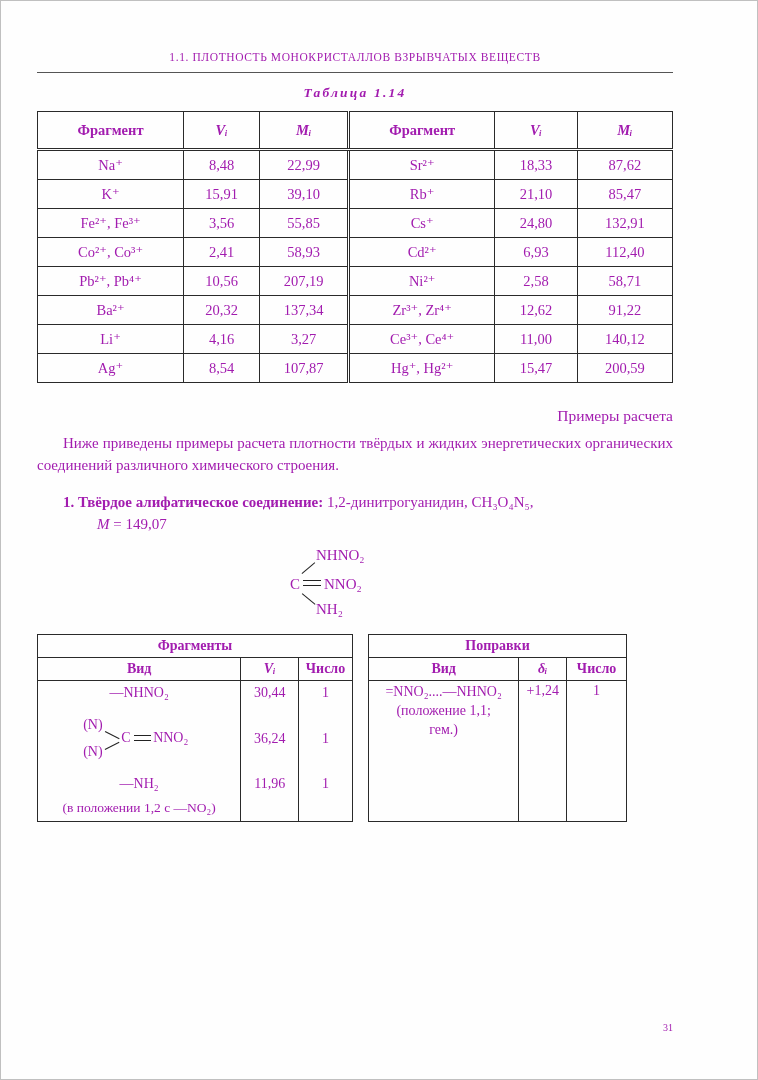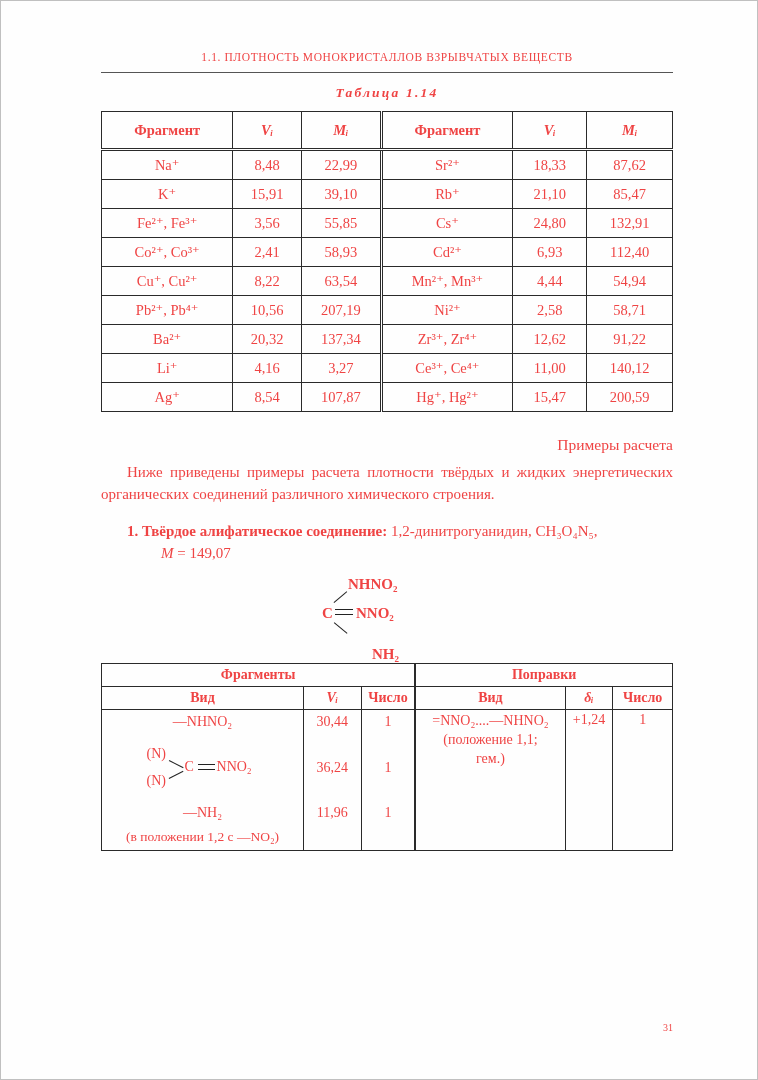--- a/index.html
+++ b/index.html
@@ -2,23 +2,23 @@
 <html><head>
 <meta charset="utf-8">
 <style>
   html, body { margin:0; padding:0; background:#ffffff; }
   .page {
     position: relative;
     width: 758px; height: 1080px;
     box-sizing: border-box;
     background: #fefefe;
     border: 1px solid #c0c0c0;
-    padding: 50px 84px 0 100px;
+    padding: 50px 84px 0 36px;
     font-family: "Liberation Serif", "DejaVu Serif", "DejaVu Sans", serif;
-    color: #ef4444;
+    color: #a21caf;
     overflow: hidden;
   }
   .running-head { text-align:center; font-size:11.5px; letter-spacing:0.6px; }
   .head-rule { border:none; border-top:1px solid #555; margin:9px 0 0 0; }
   .tab-caption { text-align:center; font-style:italic; font-weight:bold; font-size:13.5px; letter-spacing:2.2px; margin-top:12px; }
   .tab-title { font-weight:bold; text-align:center; font-size:14.5px; line-height:1.4; margin-top:5px; }
 
   table.metal { width:100%; border-collapse:collapse; margin-top:10px; font-size:14.5px; }
   table.metal th, table.metal td { border:1px solid #2a2a2a; text-align:center; padding:4px 2px; height:20px; }
   table.metal thead th { height:28px; border-bottom:3px double #2a2a2a; font-weight:bold; }
@@ -26,31 +26,31 @@
   table.metal .half-sep { border-left:3px double #2a2a2a; }
 
   .section-heading { text-align:right; font-weight:normal; font-size:15.5px; margin:24px 0 8px 0; }
   p.body-par { font-size:15px; text-align:justify; text-indent:26px; line-height:1.46; margin:8px 0; }
   .item1 { font-size:15px; text-align:justify; text-indent:26px; line-height:1.5; margin:14px 0 2px 0; }
   .item1 b { font-weight:bold; }
   .item1 .line2 { display:inline-block; margin-left:34px; }
   .item1 .line2 i { font-style:italic; }
 
   .structure { position:relative; width:150px; height:76px; margin:10px auto 6px auto; font-size:15px; }
-  .structure span { position:absolute; line-height:18px;font-weight:bold; }
+  .structure span { position:absolute; line-height:18px; }
   .s-top { left:36px; top:0; }
   .s-c { left:10px; top:29px; }
   .s-mid { left:44px; top:29px; }
-  .s-bottom { left:36px; top:70px;margin-left:24px; }
+  .s-bottom { left:36px; top:54px; }
   .bond { position:absolute; width:17px; height:1.4px; background:#222; transform-origin:left center; }
   .b-up { left:22px; top:27px; transform:rotate(-40deg); }
   .b-down { left:22px; top:47px; transform:rotate(40deg); }
   .dbond { position:absolute; left:23px; top:34px; width:18px; height:4px; border-top:1.4px solid #222; border-bottom:1.4px solid #222; }
 
-  .bottom { display:flex; margin-top:12px; }
+  .bottom { display:flex; gap:15px; margin-top:12px; }
   table.small { border-collapse:collapse; font-size:14px; border:1px solid #2a2a2a; height:188px; }
   table.small th { border:1px solid #2a2a2a; padding:3px 2px; text-align:center; font-weight:bold; }
   table.small th.c-val { font-style:italic; }
   table.small td { border-left:1px solid #2a2a2a; border-right:1px solid #2a2a2a; border-top:none; border-bottom:none; text-align:center; padding:2px 2px; }
   table.frag { width:316px; }
   table.corr { width:259px; }
   td.vid-left { text-align:left; padding-left:30px; }
   td.vtop { vertical-align:top; padding-top:6px; }
   .footnote-cell { text-align:center; font-size:13.5px; padding-bottom:4px; }
 
@@ -123,28 +123,20 @@
         </tr>
         <tr>
           <td>Co²⁺, Co³⁺</td>
           <td>2,41</td>
           <td>58,93</td>
           <td class="half-sep">Cd²⁺</td>
           <td>6,93</td>
           <td>112,40</td>
         </tr>
         <tr>
-          <td>Cu⁺, Cu²⁺</td>
-          <td>8,22</td>
-          <td>63,54</td>
-          <td class="half-sep">Mn²⁺, Mn³⁺</td>
-          <td>4,44</td>
-          <td>54,94</td>
-        </tr>
-        <tr>
           <td>Pb²⁺, Pb⁴⁺</td>
           <td>10,56</td>
           <td>207,19</td>
           <td class="half-sep">Ni²⁺</td>
           <td>2,58</td>
           <td>58,71</td>
         </tr>
         <tr>
           <td>Ba²⁺</td>
           <td>20,32</td>

